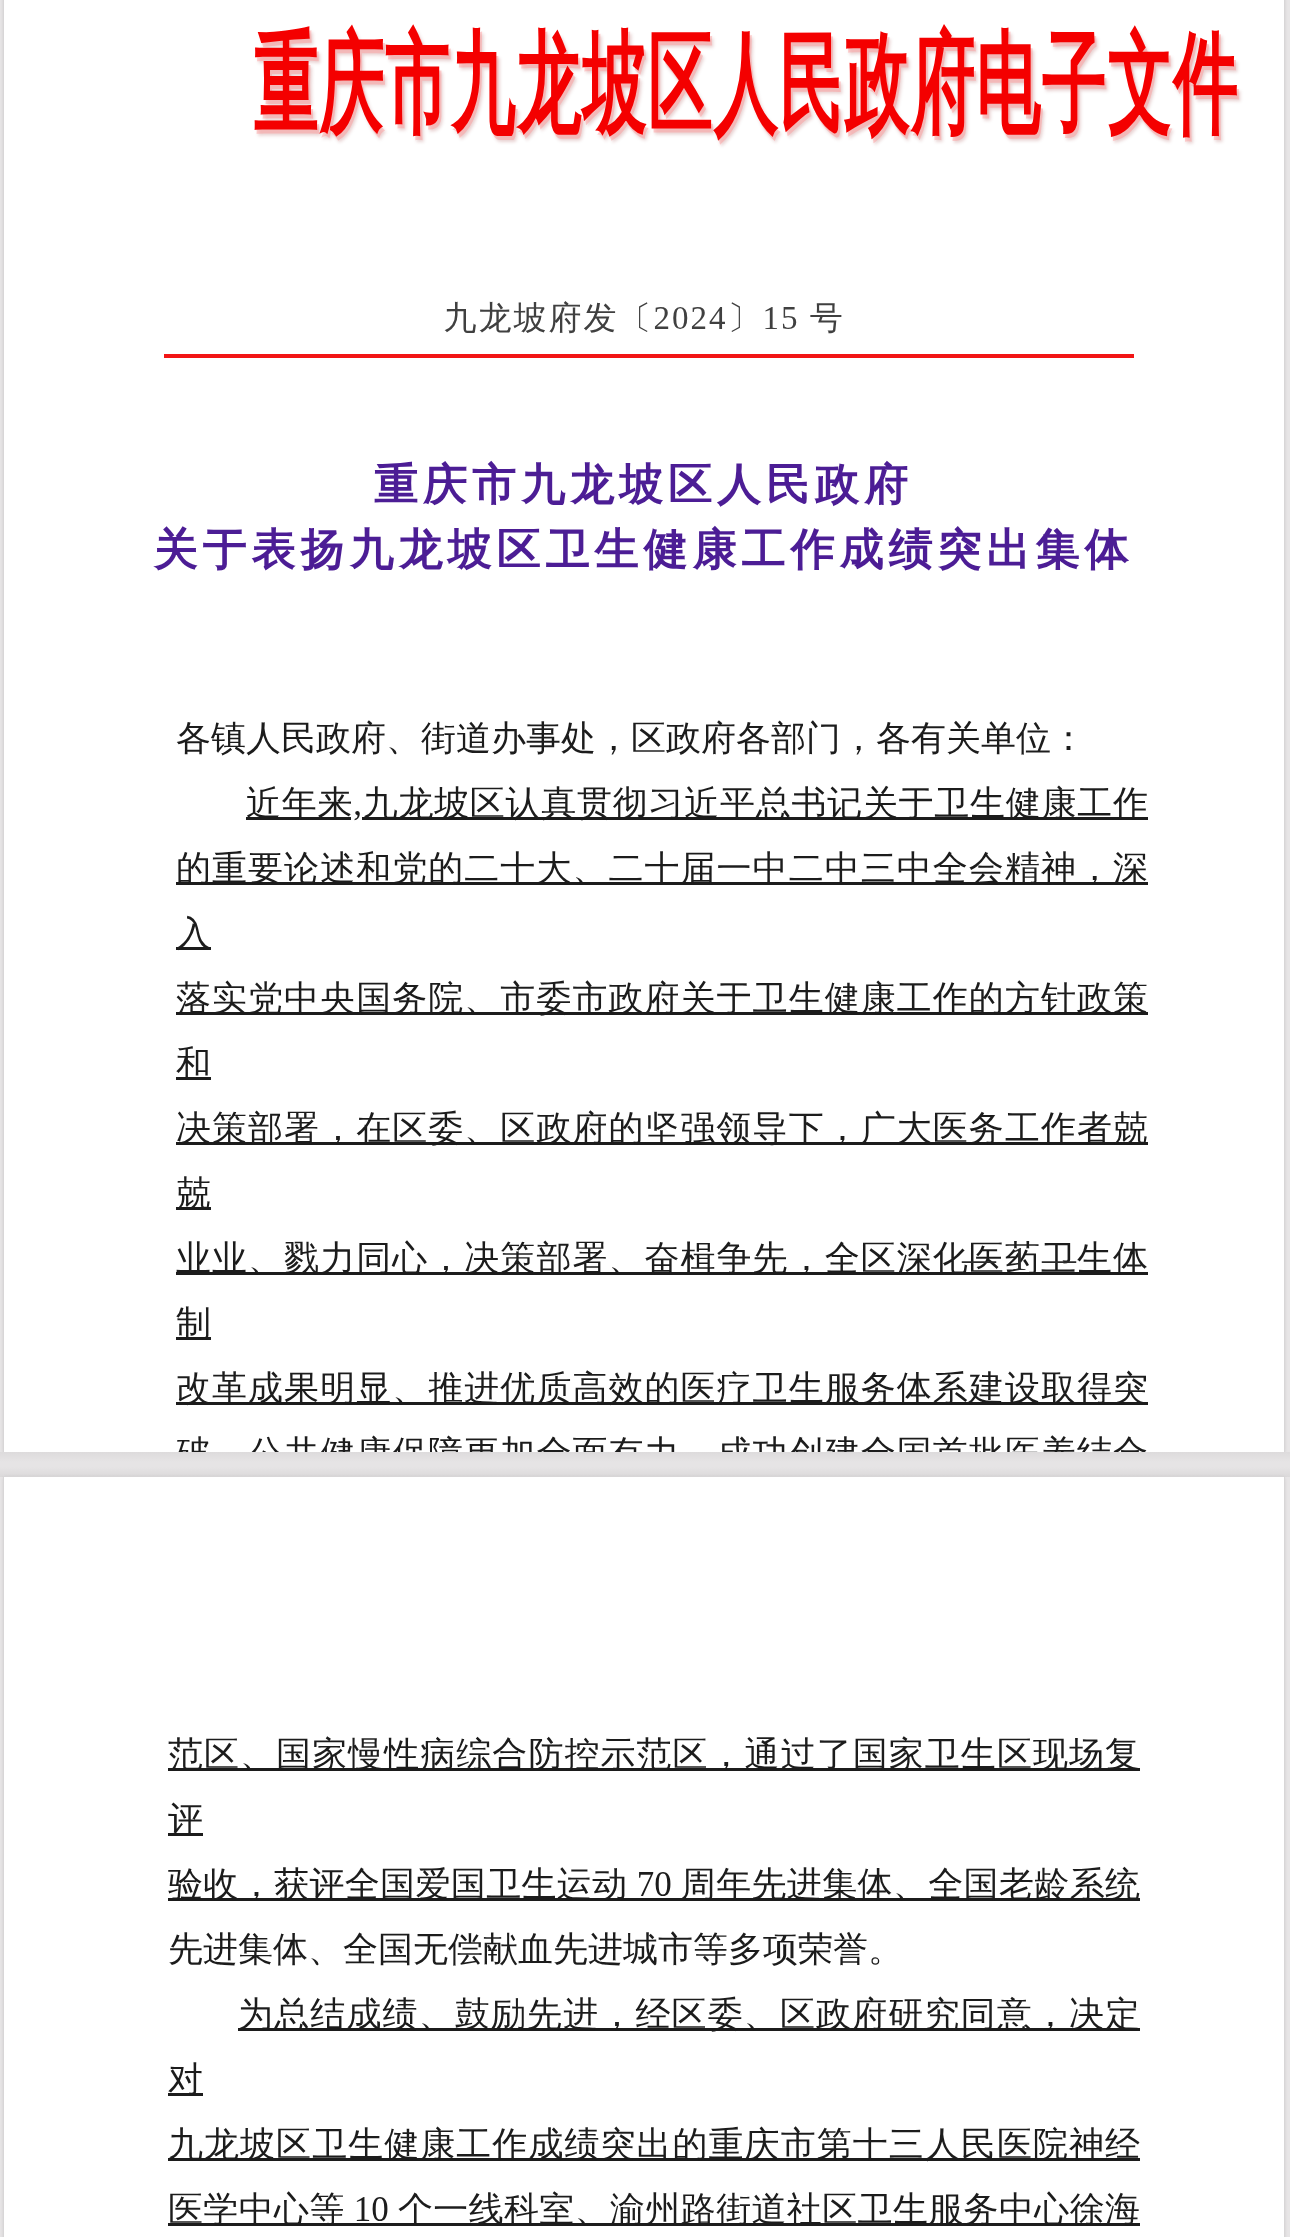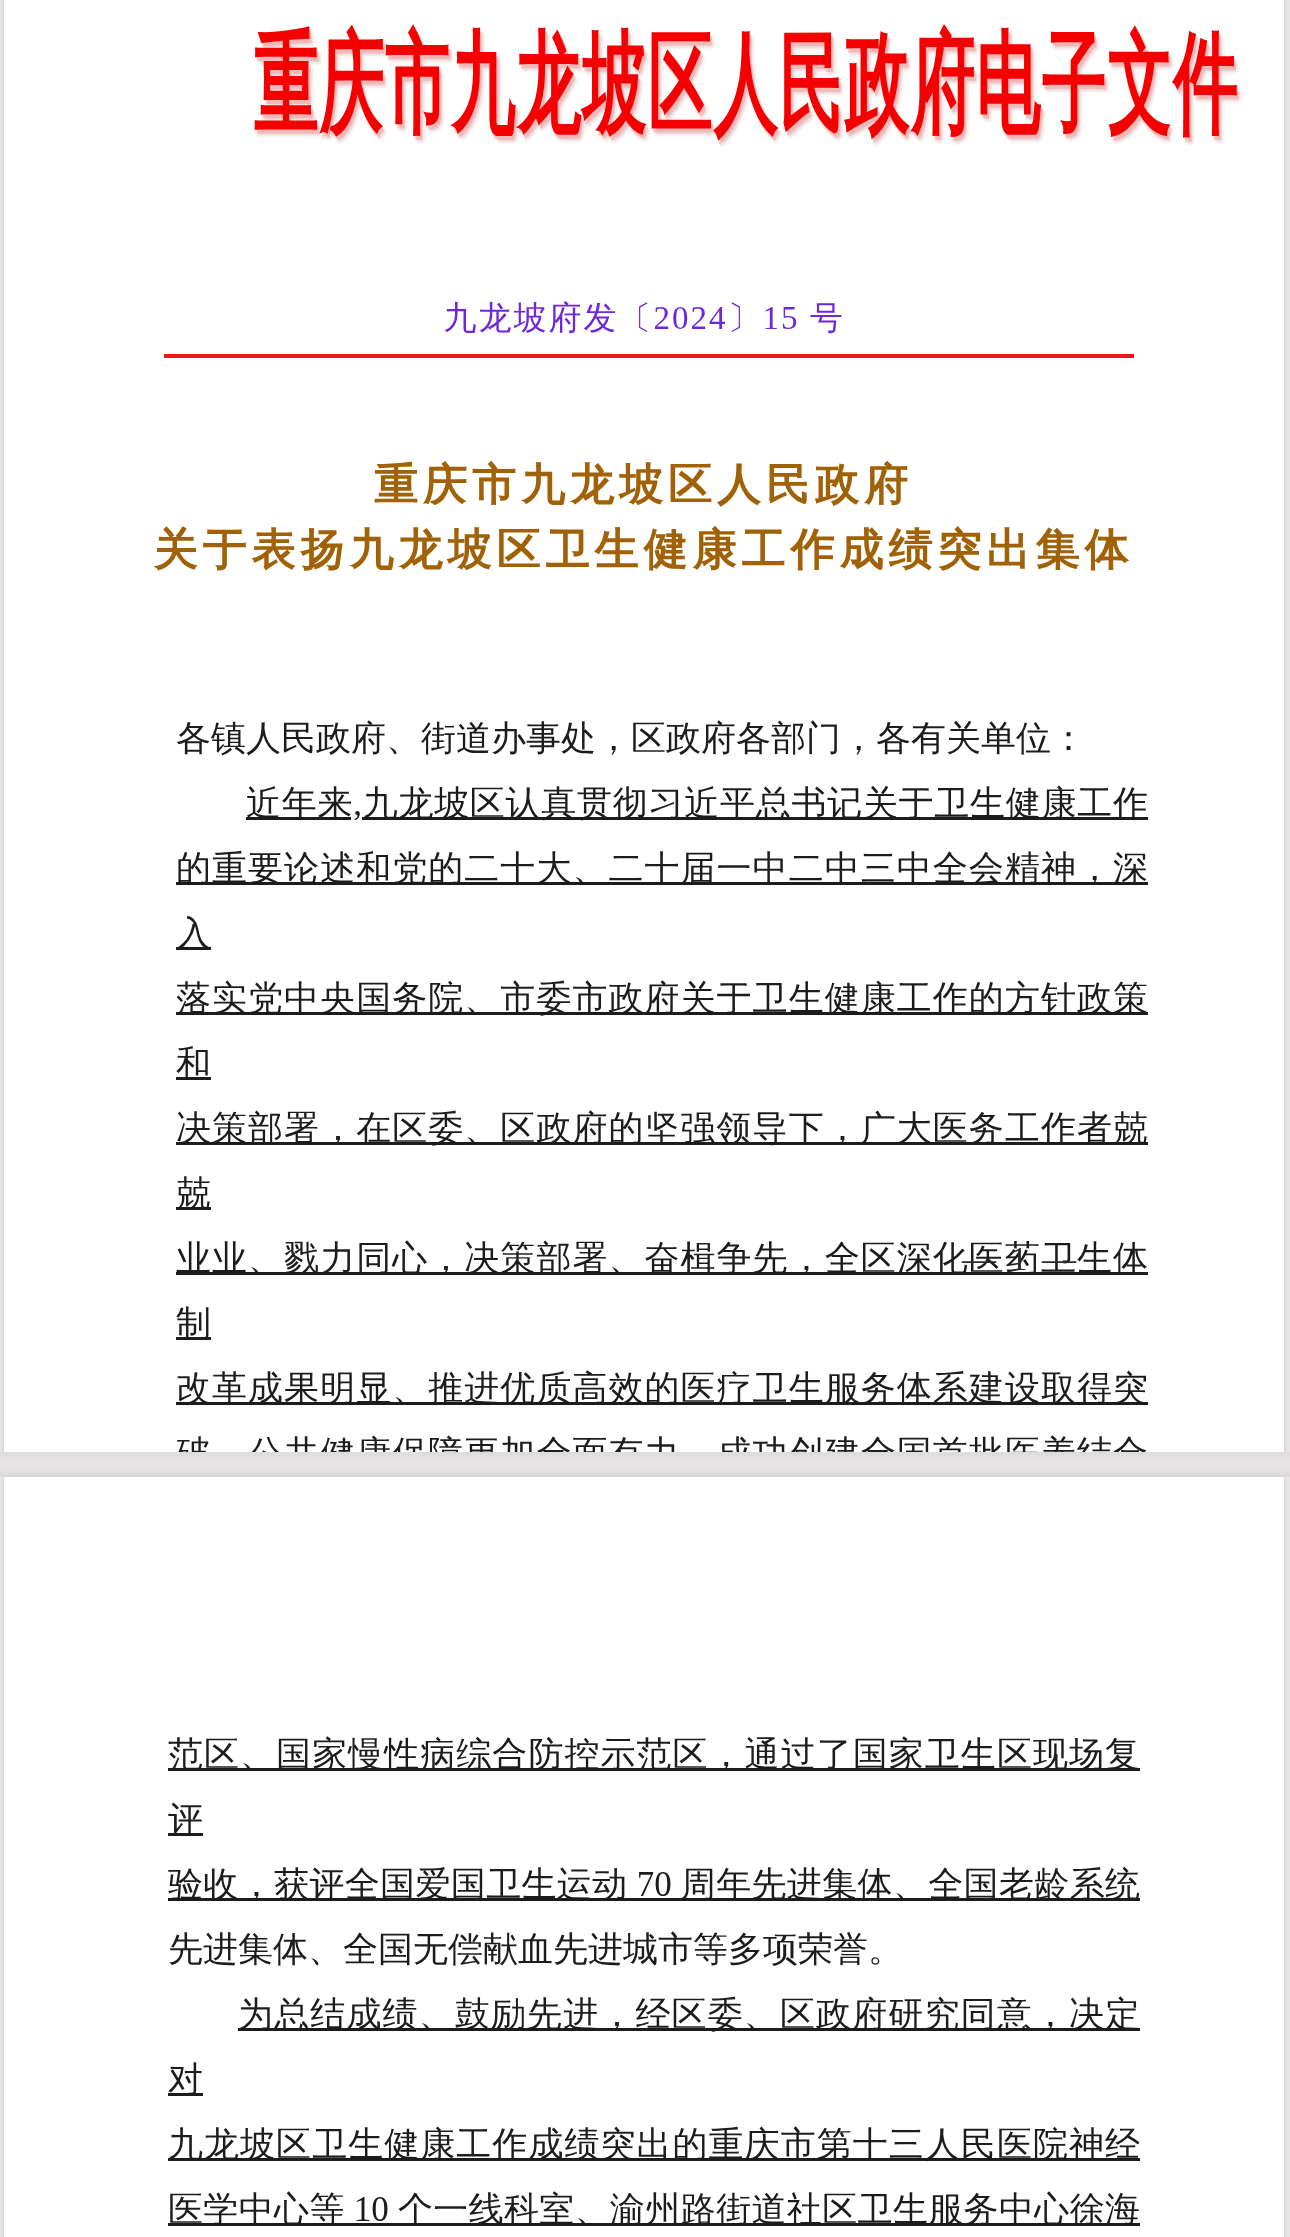--- a/index.html
+++ b/index.html
@@ -31,30 +31,30 @@
     font-size:96px;font-weight:900;
     color:#f40000;
     letter-spacing:2px;
     transform:scale(0.67,1.16);
     transform-origin:50% 50%;
     text-shadow:3px 3px 0 rgba(255,150,150,0.45), 5px 5px 4px rgba(130,0,0,0.18);
   }
   .doc-number{
     position:absolute;top:302px;left:0;width:100%;
     text-align:center;
-    font-size:33px;color:#6d28d9;letter-spacing:2px;
+    font-size:33px;color:#404040;letter-spacing:2px;
   }
   .red-rule{
     position:absolute;top:360px;left:160px;width:970px;height:4px;
     background:#f21515;
   }
   .doc-title{
     position:absolute;top:458px;left:90px;width:1100px;
     text-align:center;
-    font-size:44px;font-weight:700;color:#a16207;
+    font-size:44px;font-weight:700;color:#4c1d95;
     line-height:65px;letter-spacing:5px;
   }
   .body-block{
     position:absolute;left:164px;width:972px;
     font-size:35px;color:#1c1c1c;
     line-height:65px;
   }
   #p1-body{top:712px;margin-left:8px;}
   #p2-body{top:245px;}
   .line{width:100%;}

